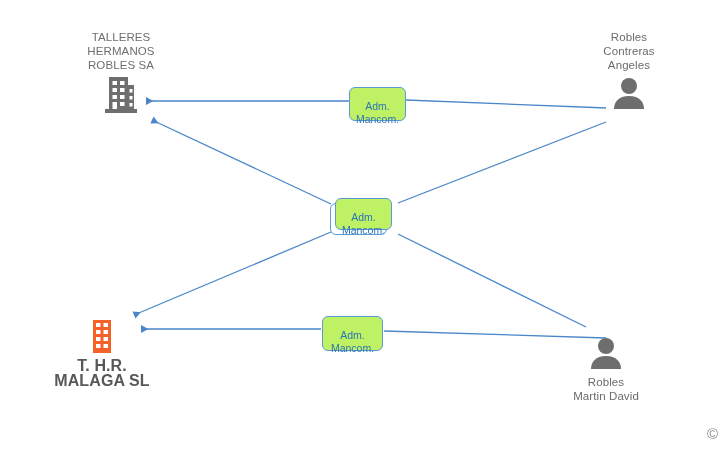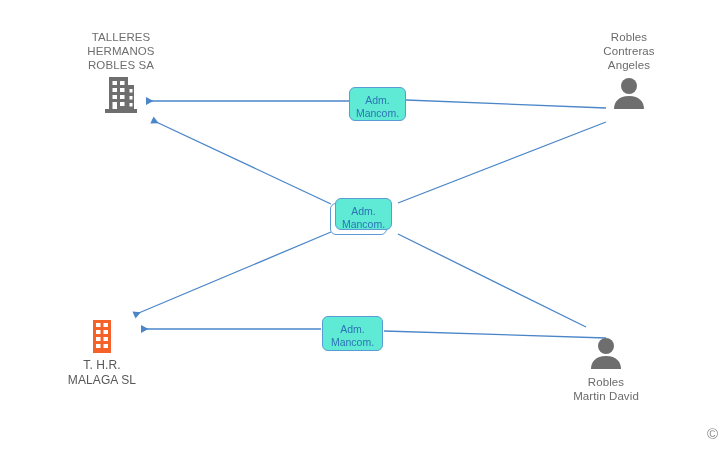--- a/index.html
+++ b/index.html
@@ -43,48 +43,48 @@
     line-height: 14px;
     color: #6b6b6b;
     letter-spacing: 0.1px;
     white-space: pre-line;
   }
   .node-label.company-top {
     color: #6e6e6e;
   }
   .node-label.company-highlight {
     color: #585858;
-    font-weight: normal;
-    font-size: 12px;
+    font-weight: bold;
+    font-size: 16px;
     line-height: 15px;
     text-align: center;
   }
   .node-icon {
     position: relative;
     height: 40px;
     margin: 3px auto 0 auto;
     width: 40px;
   }
   .node-icon.below-label {
     margin-top: 4px;
   }
   .icon-svg { display: block; }
 
   
   .conn-label {
     position: absolute;
     box-sizing: border-box;
-    background: #5eead4;
+    background: #bef264;
     border: 1px solid #5b9bd5;
     border-radius: 6px;
     color: #2e74b5;
     font-size: 10.5px;
     line-height: 13px;
     text-align: center;
-    padding-top: 6px;
+    padding-top: 12px;
     white-space: pre-line;
     z-index: 5;
   }
   .conn-label-stack-back {
     position: absolute;
     box-sizing: border-box;
     background: #ffffff;
     border: 1px solid #5b9bd5;
     border-radius: 6px;
     z-index: 4;

